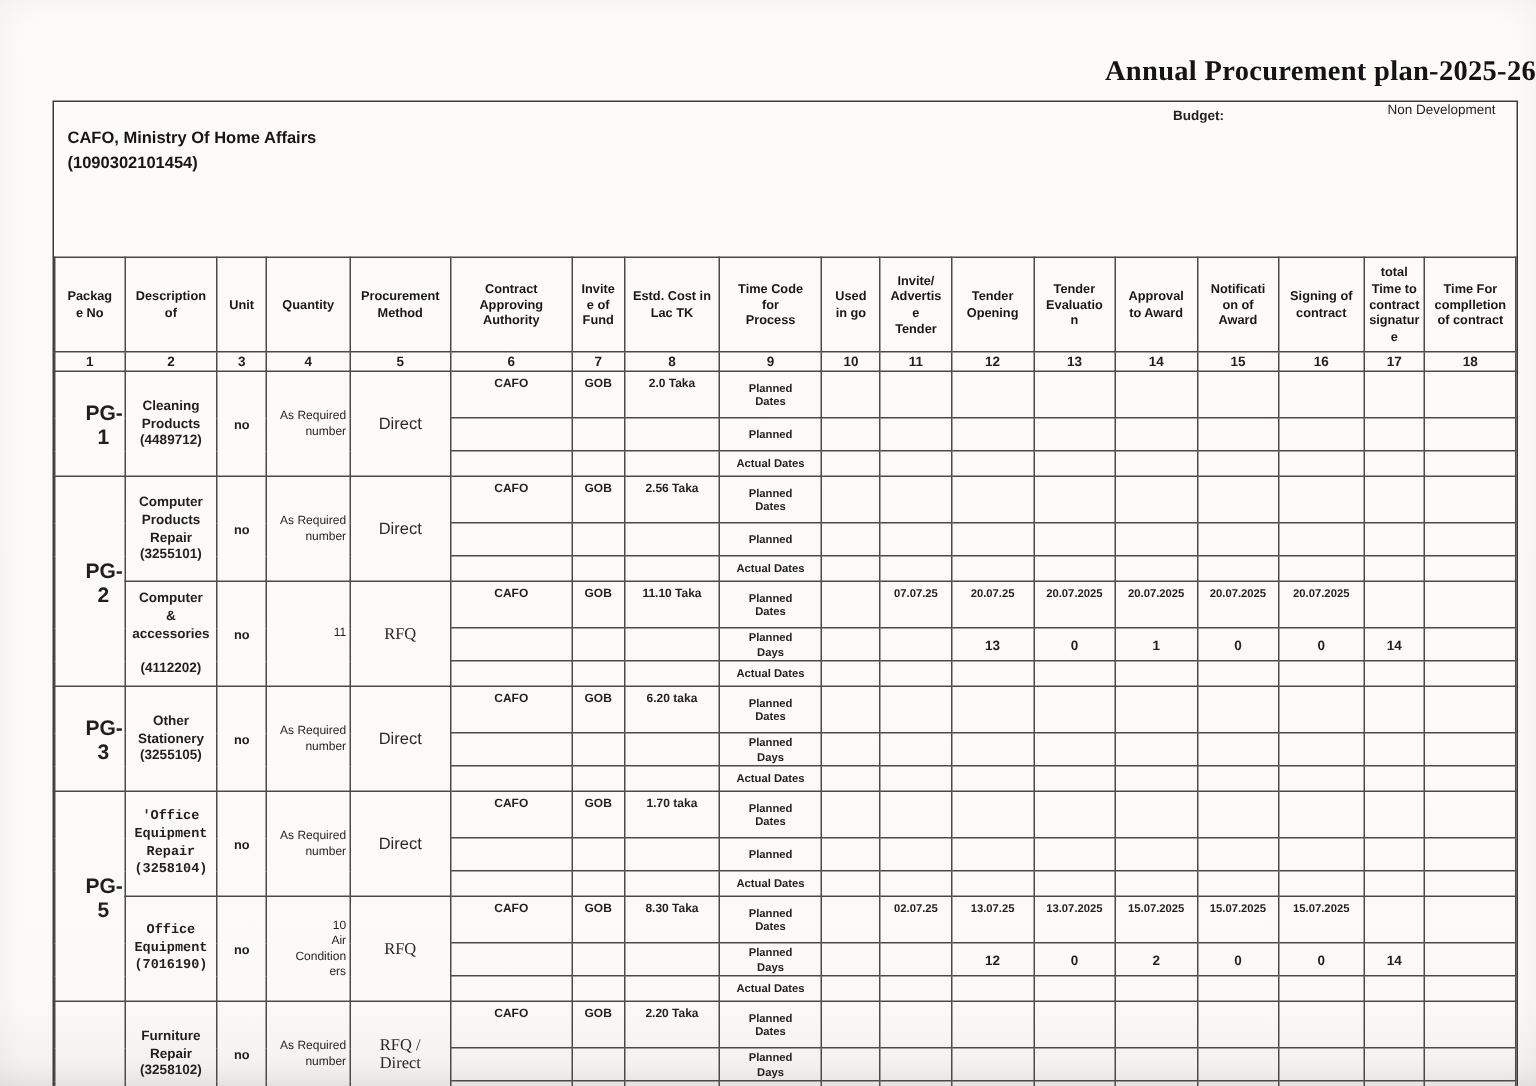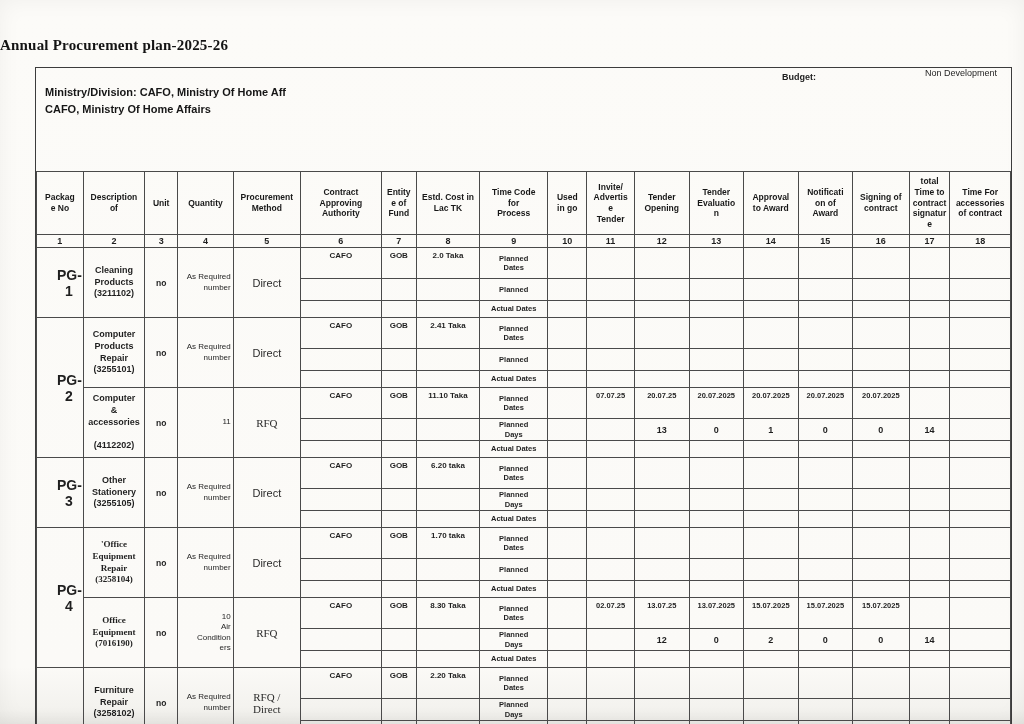--- a/index.html
+++ b/index.html
@@ -9,23 +9,23 @@
     font-family:"Liberation Sans",sans-serif;
   }
   .page{
     position:relative;width:1024px;height:724px;
     background:linear-gradient(180deg,#fcfbf8 0%,#fbfaf7 92%,#f3f2ee 98%,#e9e8e4 100%);
     box-shadow:inset 0 0 22px rgba(0,0,0,0.05);
     color:#1f1f1f;
   }
   .title{
     position:absolute;top:37px;left:0;width:100%;
-    text-align:left;
+    text-align:right;
     font-family:"Liberation Serif",serif;
-    font-weight:bold;font-size:15px;color:#141414;
+    font-weight:bold;font-size:19px;color:#141414;
     letter-spacing:.2px;
   }
   .sheet{
     position:absolute;left:35px;top:67px;width:975px;
     border:1.5px solid #3c3c3c;
     background:transparent;
   }
   .info-area{position:relative;height:103px;}
   .budget-label{position:absolute;right:160px;top:0;}
   .budget-value{position:absolute;right:10px;top:0;}
@@ -47,21 +47,21 @@
   }
   thead th.lbl{
     font-size:8.5px;font-weight:bold;height:60px;vertical-align:middle;line-height:1.25;color:#181818;
   }
   thead th.num{font-size:9px;font-weight:bold;height:12px;padding:0;}
   tr.sub-a td{height:26px;}
   tr.sub-b td{height:19px;}
   tr.sub-c td{height:14px;}
   td.pkg{font-size:14px;font-weight:bold;padding-left:20px;}
   td.desc{font-size:9px;font-weight:bold;line-height:1.3;}
-  td.desc.serif{font-family:Liberation Serif, serif;margin-left:37px;}
+  td.desc.serif{font-family:Liberation Mono, monospace;margin-left:37px;}
   td.unit{font-size:8.5px;font-weight:bold;}
   td.qty{font-size:8px;font-weight:normal;text-align:right;vertical-align:middle;line-height:1.3;}
   td.method{font-size:11px;color:#2a2a2a;}
   td.method.serif{font-family:"Liberation Serif",serif;}
   td.auth,td.fund,td.cost{font-size:8px;font-weight:bold;vertical-align:top;padding-top:3px;}
   td.time{font-size:7.5px;font-weight:bold;line-height:1.25;}
   td.dateval{font-size:7.5px;font-weight:bold;vertical-align:top;padding-top:3px;text-align:center;}
   td.dayval{font-size:9px;font-weight:bold;}
   td.blank{font-size:7px;}
 </style>
@@ -69,22 +69,22 @@
 <body>
 
 <div class="page">
   <div class="title">Annual Procurement plan-2025-26</div>
 
   <div class="sheet">
     <div class="info-area">
       <span class="budget-label" style="position:absolute;top:4px;right:195px;font-size:9px;font-weight:bold;">Budget:</span>
       <span class="budget-value" style="position:absolute;top:0;right:14px;font-size:9px;font-weight:normal;">Non Development</span>
       <div class="ministry">
-        <div>Ministry/Division: CAFO, Ministry Of Home Aff</div>
         <div>CAFO, Ministry Of Home Affairs</div>
+        <div>(1090302101454)</div>
       </div>
     </div>
 
     <table>
       <colgroup id="cols">
           <col style="width: 4.8%;">
           <col style="width: 6.3%;">
           <col style="width: 3.4%;">
           <col style="width: 5.7%;">
           <col style="width: 6.9%;">
@@ -108,21 +108,21 @@
 e No</th>
             <th class="lbl">Description
 of</th>
             <th class="lbl">Unit</th>
             <th class="lbl">Quantity</th>
             <th class="lbl">Procurement
 Method</th>
             <th class="lbl">Contract
 Approving
 Authority</th>
-            <th class="lbl">Entity
+            <th class="lbl">Invite
 e of
 Fund</th>
             <th class="lbl">Estd. Cost in
 Lac TK</th>
             <th class="lbl">Time Code
 for
 Process</th>
             <th class="lbl">Used
 in go</th>
             <th class="lbl">Invite/
@@ -140,21 +140,21 @@
 on of
 Award</th>
             <th class="lbl">Signing of
 contract</th>
             <th class="lbl">total
 Time to
 contract
 signatur
 e</th>
             <th class="lbl">Time For
-accessories
+complletion
 of contract</th>
           </tr>
           <tr>
             <th class="num">1</th>
             <th class="num">2</th>
             <th class="num">3</th>
             <th class="num">4</th>
             <th class="num">5</th>
             <th class="num">6</th>
             <th class="num">7</th>
@@ -169,21 +169,21 @@
             <th class="num">16</th>
             <th class="num">17</th>
             <th class="num">18</th>
           </tr>
         </thead>
       <tbody id="tbody">
           <tr class="sub-a">
             <td class="pkg" rowspan="3">PG-1</td>
             <td class="desc" rowspan="3">Cleaning
 Products
-(3211102)</td>
+(4489712)</td>
             <td class="unit" rowspan="3">no</td>
             <td class="qty" rowspan="3">As Required
 number</td>
             <td class="method" rowspan="3">Direct</td>
             <td class="auth">CAFO</td>
             <td class="fund">GOB</td>
             <td class="cost">2.0 Taka</td>
             <td class="time">Planned
 Dates</td>
             <td class="blank"></td>
@@ -231,21 +231,21 @@
             <td class="desc" rowspan="3">Computer
 Products
 Repair
 (3255101)</td>
             <td class="unit" rowspan="3">no</td>
             <td class="qty" rowspan="3">As Required
 number</td>
             <td class="method" rowspan="3">Direct</td>
             <td class="auth">CAFO</td>
             <td class="fund">GOB</td>
-            <td class="cost">2.41 Taka</td>
+            <td class="cost">2.56 Taka</td>
             <td class="time">Planned
 Dates</td>
             <td class="blank"></td>
             <td class="dateval"></td>
             <td class="dateval"></td>
             <td class="dateval"></td>
             <td class="dateval"></td>
             <td class="dateval"></td>
             <td class="dateval"></td>
             <td class="blank"></td>
@@ -385,21 +385,21 @@
             <td class="blank"></td>
             <td class="blank"></td>
             <td class="blank"></td>
             <td class="blank"></td>
             <td class="blank"></td>
             <td class="blank"></td>
             <td class="blank"></td>
             <td class="blank"></td>
           </tr>
           <tr class="sub-a">
-            <td class="pkg" rowspan="6">PG-4</td>
+            <td class="pkg" rowspan="6">PG-5</td>
             <td class="desc serif" rowspan="3">'Office
 Equipment
 Repair
 (3258104)</td>
             <td class="unit" rowspan="3">no</td>
             <td class="qty" rowspan="3">As Required
 number</td>
             <td class="method" rowspan="3">Direct</td>
             <td class="auth">CAFO</td>
             <td class="fund">GOB</td>

